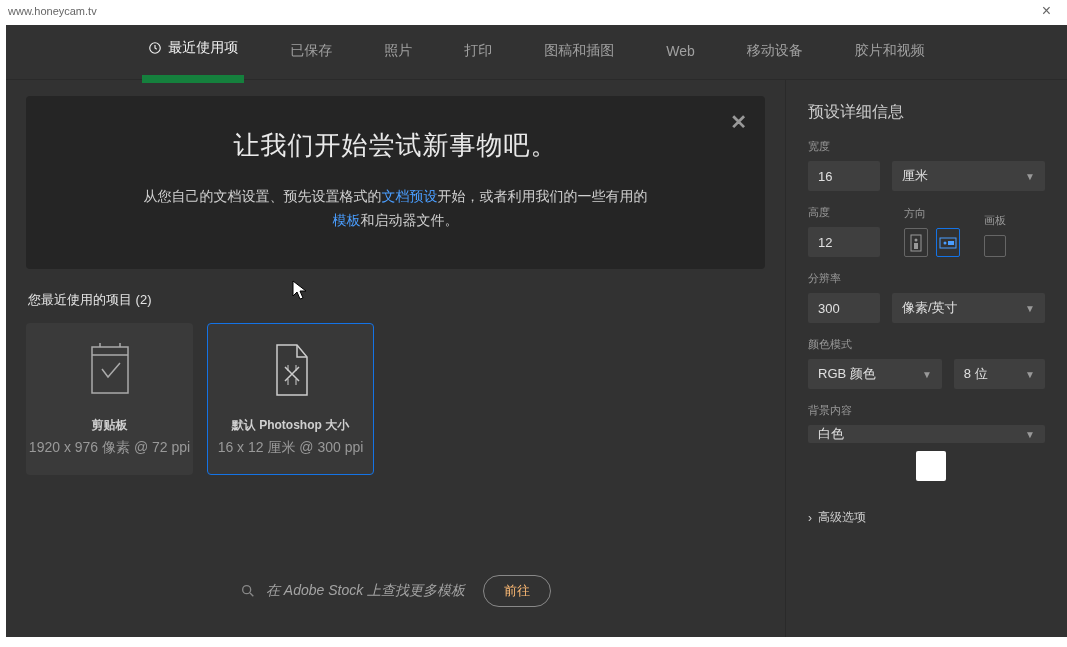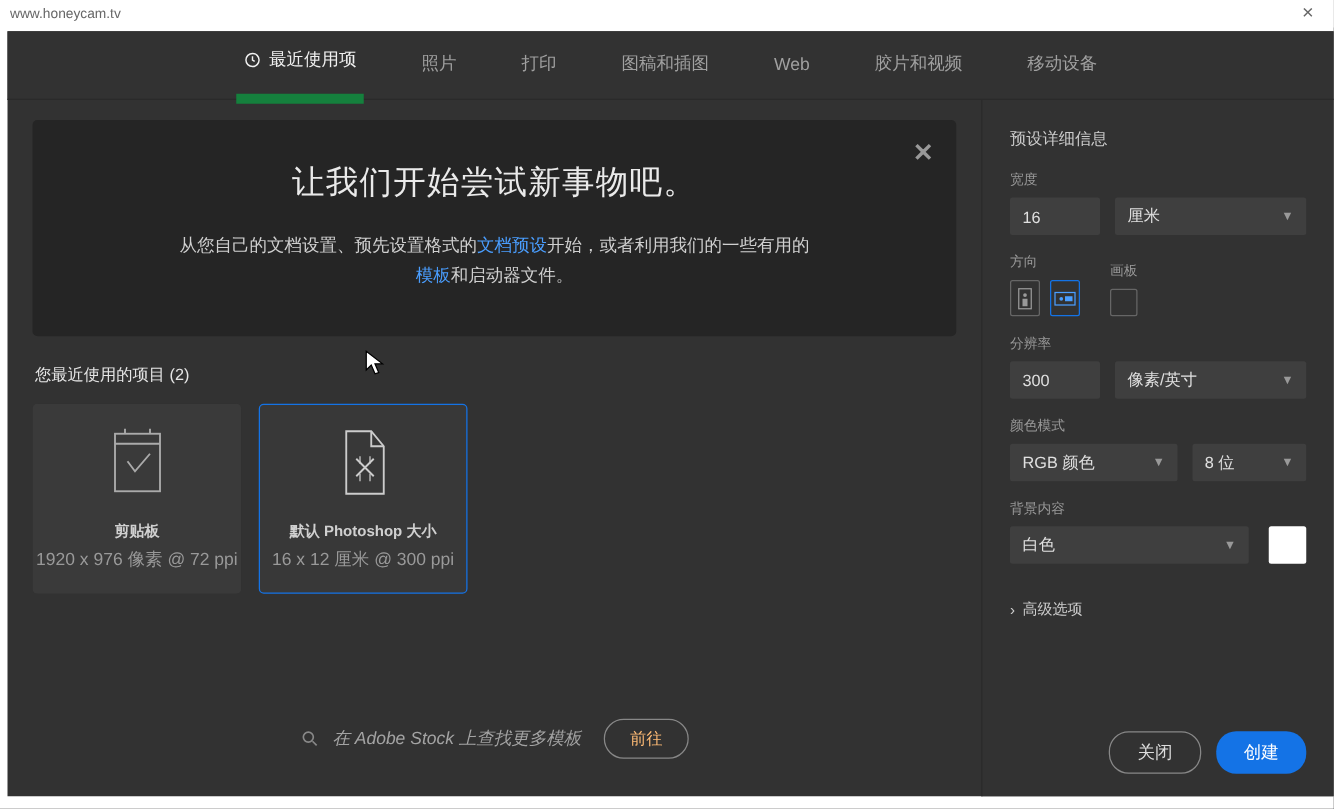--- a/index.html
+++ b/index.html
@@ -33,42 +33,42 @@
     .preset-icon { width: 48px; height: 58px; margin-bottom: 18px; }
     .preset-name { color: #d0d0d0; font-size: 12px; margin-bottom: 5px; font-weight: bold; }
     .preset-info { color: #999; font-size: 14px; }
     
     .search-row { margin-top: auto; display: flex; align-items: center; justify-content: center; gap: 18px; padding: 14px 0; }
     .search-wrap { display: flex; align-items: center; gap: 10px; color: #888; font-style: italic; font-size: 14px; }
     .search-input-fake { color: #a3a3a3; font-style: italic; }
     .go-btn { border: 1px solid #888; color: #fdba74; background: transparent; padding: 6px 20px; border-radius: 16px; font-size: 13px; cursor: pointer; }
     
     .sidebar { width: 282px; background: #323232; padding: 22px 22px 18px; display: flex; flex-direction: column; border-left: 1px solid #2a2a2a; }
-    .sidebar-header { color: #ccc; font-size: 13px; margin-bottom: 16px; }
+    .sidebar-header { color: #ccc; font-size: 16px; margin-bottom: 16px; }
     .name-row { display: flex; align-items: center; gap: 8px; margin-bottom: 18px; }
     .doc-name { color: #eaeaea; font-size: 18px; flex: 1; }
     .export-icon { width: 18px; height: 14px; color: #999; cursor: pointer; }
     
     .field-group { margin-bottom: 14px; }
     .field-row { display: flex; gap: 12px; }
     .field-label { color: #999; font-size: 11px; margin-bottom: 7px; display: block; }
     .input { width: 100%; height: 30px; background: #3f3f3f; border: none; color: #e0e0e0; padding: 0 10px; font-size: 13px; border-radius: 2px; }
     .select { width: 100%; height: 30px; background: #3f3f3f; border: none; color: #e0e0e0; padding: 0 10px; font-size: 13px; border-radius: 2px; display: flex; align-items: center; justify-content: space-between; cursor: pointer; }
     .chev { color: #999; font-size: 10px; }
     
     .orient-row { display: flex; gap: 24px; align-items: flex-end; }
     .orient-cell { }
     .orient-btns { display: flex; gap: 8px; }
     .orient-btn { width: 24px; height: 29px; border: 1px solid #666; background: transparent; cursor: pointer; display: flex; align-items: center; justify-content: center; border-radius: 2px; }
     .orient-btn.active { border: 1.5px solid #1473e6; }
     .orient-svg { width: 14px; height: 18px; }
     .artboard-chk { width: 22px; height: 22px; border: 1px solid #666; background: transparent; cursor: pointer; border-radius: 2px; }
     
     .color-swatch { width: 30px; height: 30px; background: #fff; border-radius: 2px; margin-left: 8px; }
-    .bg-row { display: flex; gap: 8px; align-items: center; }
+    .bg-row { display: flex; gap: 8px; align-items: center; flex-direction: column; }
     
     .adv { color: #ccc; font-size: 12px; margin-top: 14px; cursor: pointer; display: flex; align-items: center; gap: 6px; }
     
     .footer-btns { margin-top: auto; display: flex; justify-content: flex-end; gap: 12px; }
     .btn { padding: 7px 22px; border-radius: 16px; font-size: 14px; cursor: pointer; border: none; }
     .btn-secondary { background: transparent; border: 1px solid #888; color: #ddd; }
     .btn-primary { background: #1473e6; color: #fff; font-weight: 500; }
     
     .cursor { position: absolute; left: 292px; top: 280px; pointer-events: none; z-index: 100; }
   </style>
@@ -83,36 +83,39 @@
 <div class="app">
   <div class="tabs">
     <div class="tab active">
       <svg class="tab-icon" viewBox="0 0 24 24" fill="none" stroke="#f0f0f0" stroke-width="2">
           <circle cx="12" cy="12" r="9"></circle>
           <path d="M12 7v5l3 2"></path>
         </svg>
       <span>最近使用项</span>
     </div>
     <div class="tab">
+        <span>已保存</span>
+      </div>
+    <div class="tab">
         <span>照片</span>
       </div>
     <div class="tab">
         <span>打印</span>
       </div>
     <div class="tab">
         <span>图稿和插图</span>
       </div>
     <div class="tab">
         <span>Web</span>
       </div>
     <div class="tab">
+        <span>移动设备</span>
+      </div>
+    <div class="tab">
         <span>胶片和视频</span>
-      </div>
-    <div class="tab">
-        <span>移动设备</span>
       </div>
   </div>
 
   <div class="content">
     <div class="main">
       <div class="intro">
         <span class="intro-close">✕</span>
         <div class="intro-title">让我们开始尝试新事物吧。</div>
         <div class="intro-text">
           <span>从您自己的文档设置、预先设置格式的</span><span class="intro-link">文档预设</span><span>开始，或者利用我们的一些有用的</span><br><span class="intro-link">模板</span><span>和启动器文件。</span>
@@ -164,20 +167,24 @@
           <input class="input" style="flex: 0 0 72px;" value="16">
           <div class="select" style="flex:1">
             <span>厘米</span>
             <span class="chev">▼</span>
           </div>
         </div>
       </div>
 
       <div class="field-group">
         <div class="orient-row">
+          <div style="flex:0 0 72px">
+            <span class="field-label">高度</span>
+            <input class="input" value="12" style="">
+          </div>
           <div class="orient-cell">
             <span class="field-label">方向</span>
             <div class="orient-btns">
               <div class="orient-btn">
                 <svg class="orient-svg" viewBox="0 0 14 18" fill="#999">
                     <rect x="2" y="1" width="10" height="16" fill="none" stroke="#999"></rect>
                     <circle cx="7" cy="6" r="1.5"></circle>
                     <rect x="5" y="9" width="4" height="6"></rect>
                   </svg>
               </div>
@@ -231,23 +238,19 @@
           </div>
           <div class="color-swatch"></div>
         </div>
       </div>
 
       <div class="adv">
         <span>›</span>
         <span>高级选项</span>
       </div>
 
-      <div class="footer-btns">
-        <button class="btn btn-secondary">关闭</button>
-        <button class="btn btn-primary">创建</button>
-      </div>
     </div>
   </div>
 </div>
 
 <svg class="cursor" width="18" height="22" viewBox="0 0 18 22">
     <path d="M1 1 L1 16 L5 12 L8 19 L11 18 L8 11 L14 11 Z" fill="#fff" stroke="#000" stroke-width="1"></path>
   </svg>
 
 </body></html>

